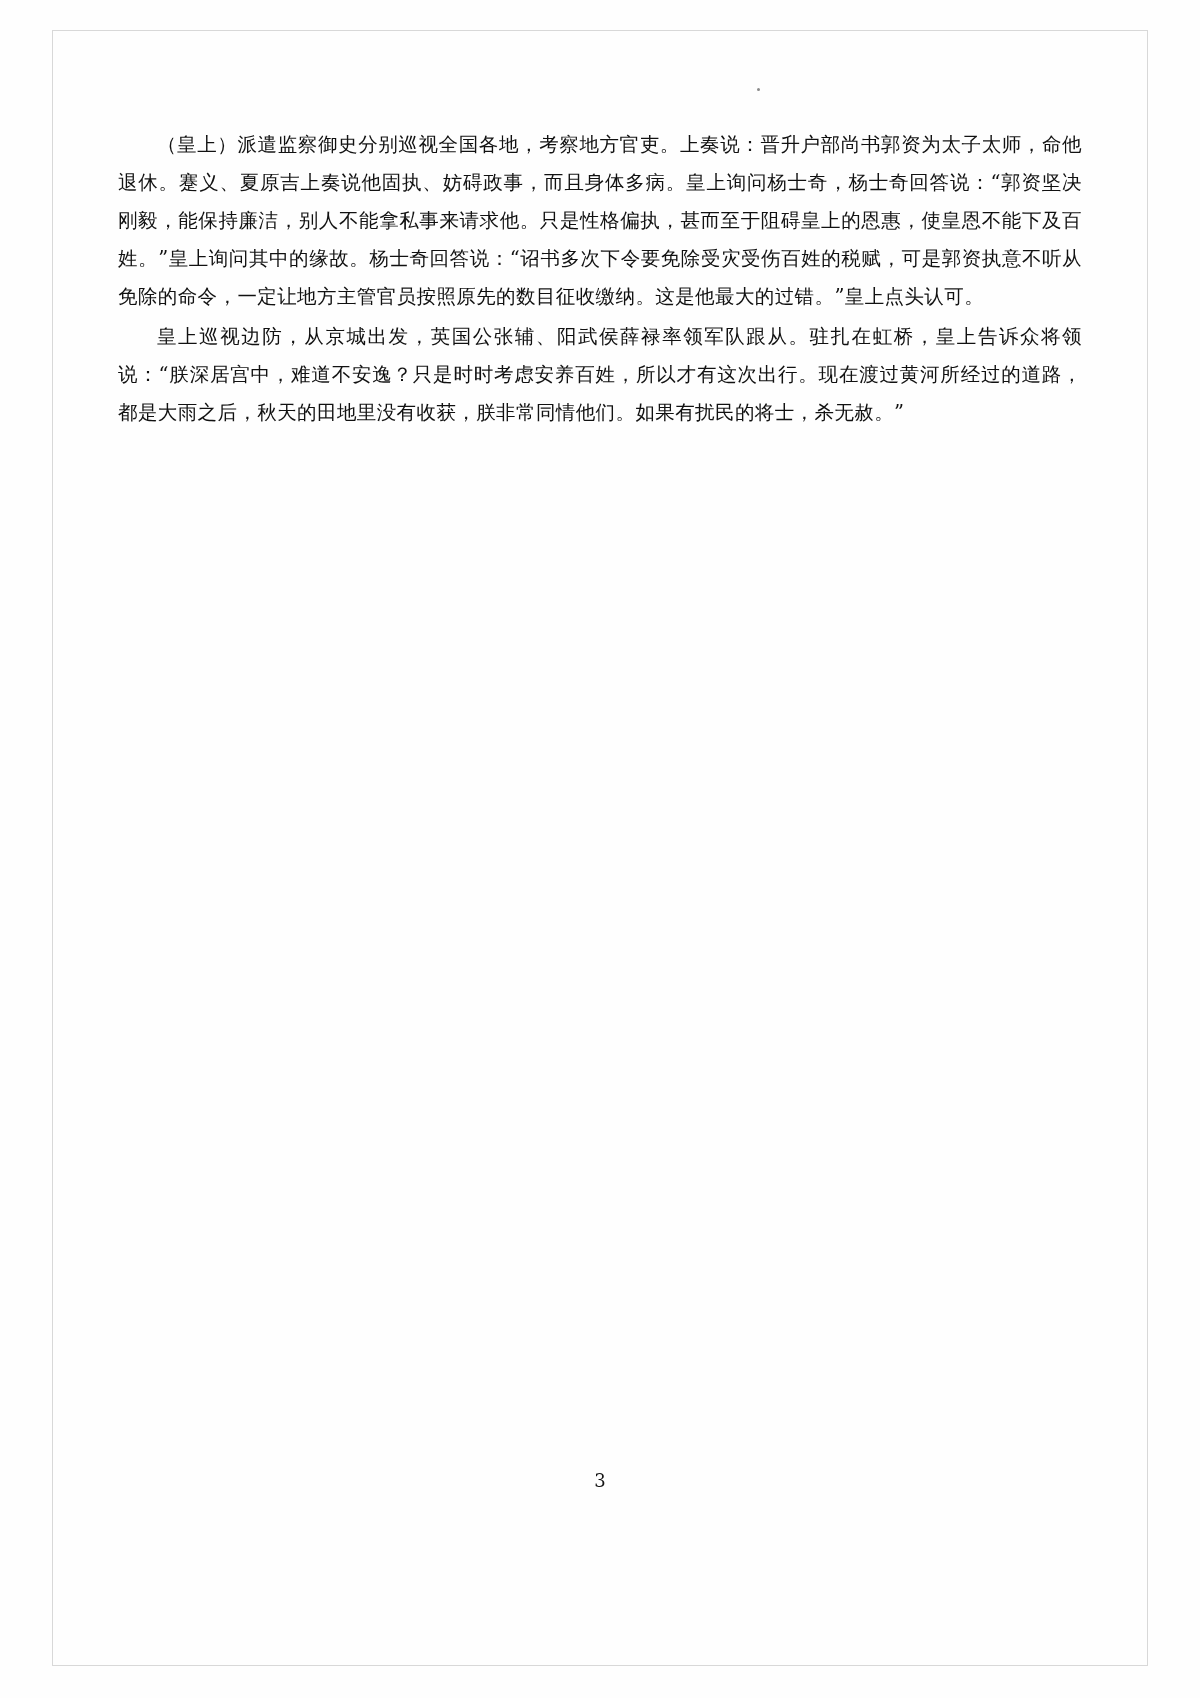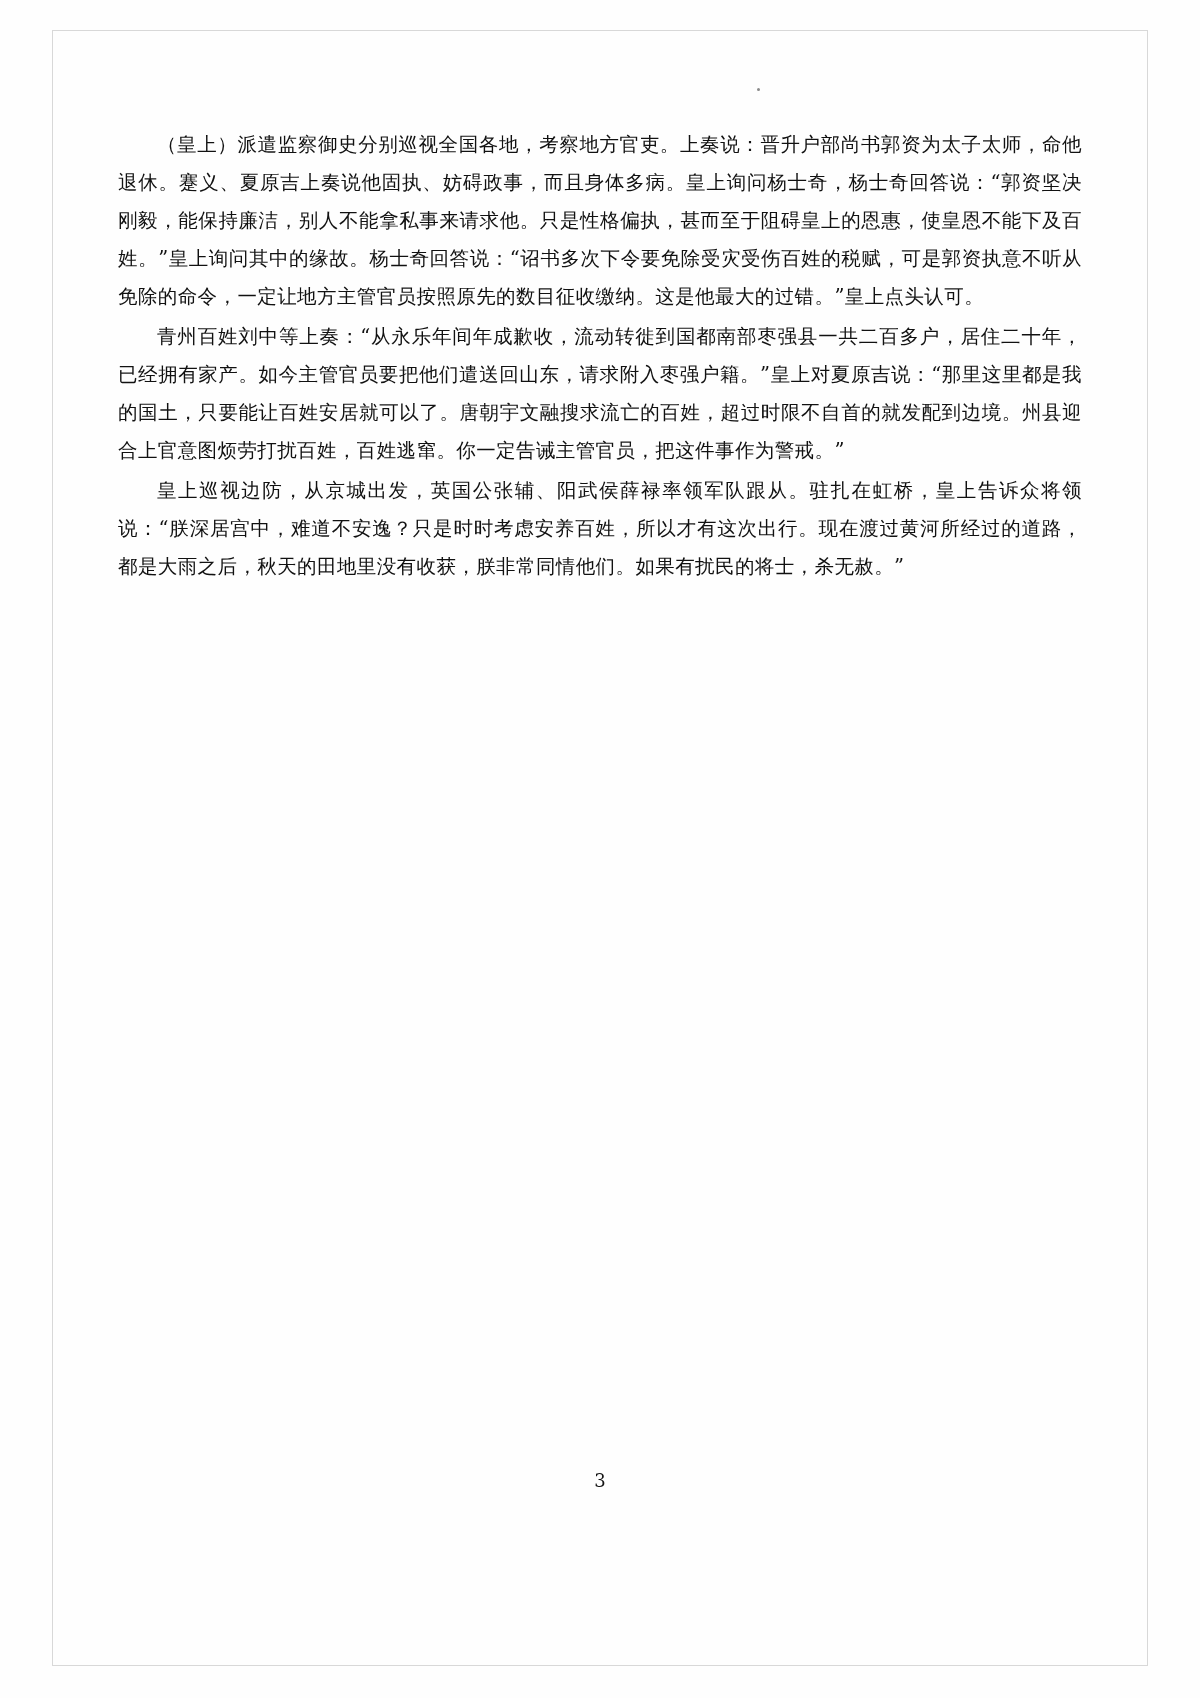--- a/index.html
+++ b/index.html
@@ -75,19 +75,18 @@
 <body>
 
 <div class="page">
 
   <div class="page-border"></div>
 
   <div class="top-dot"></div>
 
   <div class="content">
     <p class="para">（皇上）派遣监察御史分别巡视全国各地，考察地方官吏。上奏说：晋升户部尚书郭资为太子太师，命他退休。蹇义、夏原吉上奏说他固执、妨碍政事，而且身体多病。皇上询问杨士奇，杨士奇回答说：“郭资坚决刚毅，能保持廉洁，别人不能拿私事来请求他。只是性格偏执，甚而至于阻碍皇上的恩惠，使皇恩不能下及百姓。”皇上询问其中的缘故。杨士奇回答说：“诏书多次下令要免除受灾受伤百姓的税赋，可是郭资执意不听从免除的命令，一定让地方主管官员按照原先的数目征收缴纳。这是他最大的过错。”皇上点头认可。</p>
-    <p class="para">青州百姓刘中等上奏：“从永乐年间年成歉收，流动转徙到国都南部枣强县一共二百多户，居住二十年，已经拥有家产。如今主管官员要把他们遣送回山东，请求附入枣强户籍。”皇上对夏原吉说：“那里这里都是我的国土，只要能让百姓安居就可以了。唐朝宇文融搜求流亡的百姓，超过时限不自首的就发配到边境。州县迎合上官意图烦劳打扰百姓，百姓逃窜。你一定告诫主管官员，把这件事作为警戒。”</p>
     <p class="para">皇上巡视边防，从京城出发，英国公张辅、阳武侯薛禄率领军队跟从。驻扎在虹桥，皇上告诉众将领说：“朕深居宫中，难道不安逸？只是时时考虑安养百姓，所以才有这次出行。现在渡过黄河所经过的道路，都是大雨之后，秋天的田地里没有收获，朕非常同情他们。如果有扰民的将士，杀无赦。”</p>
   </div>
 
   <div class="page-number">3</div>
 
 </div>
 
 </body></html>

